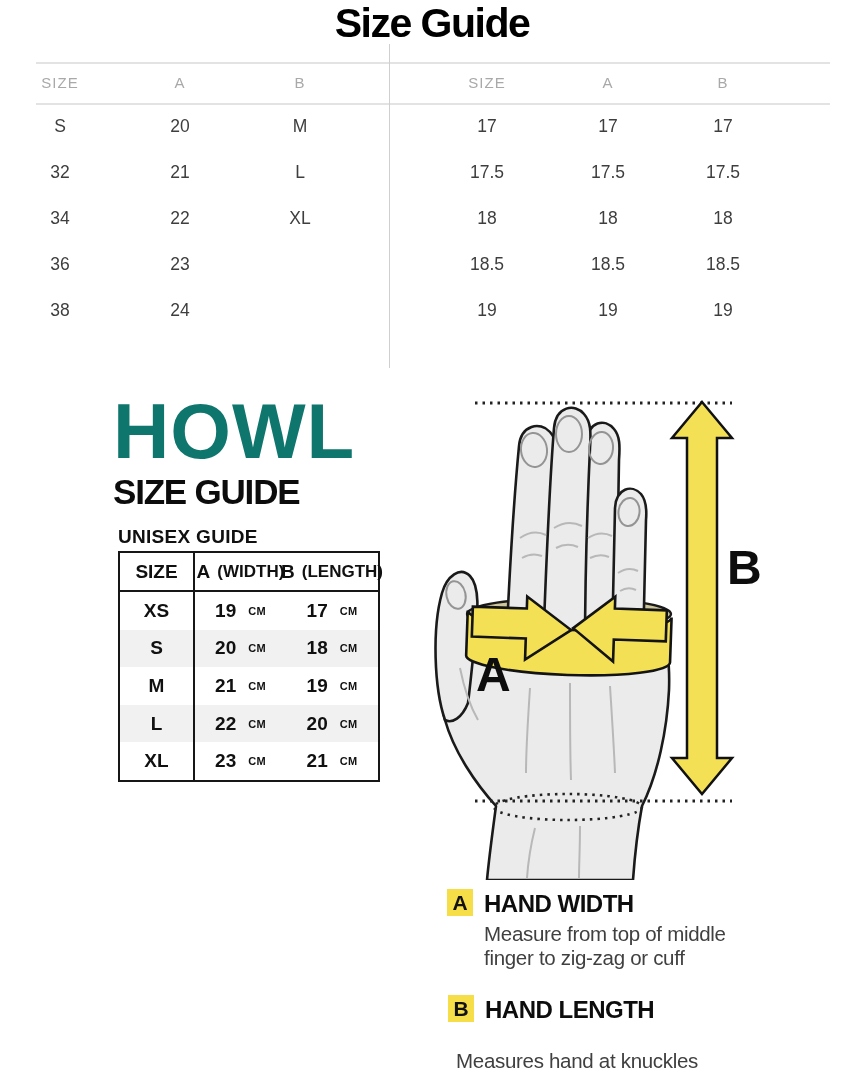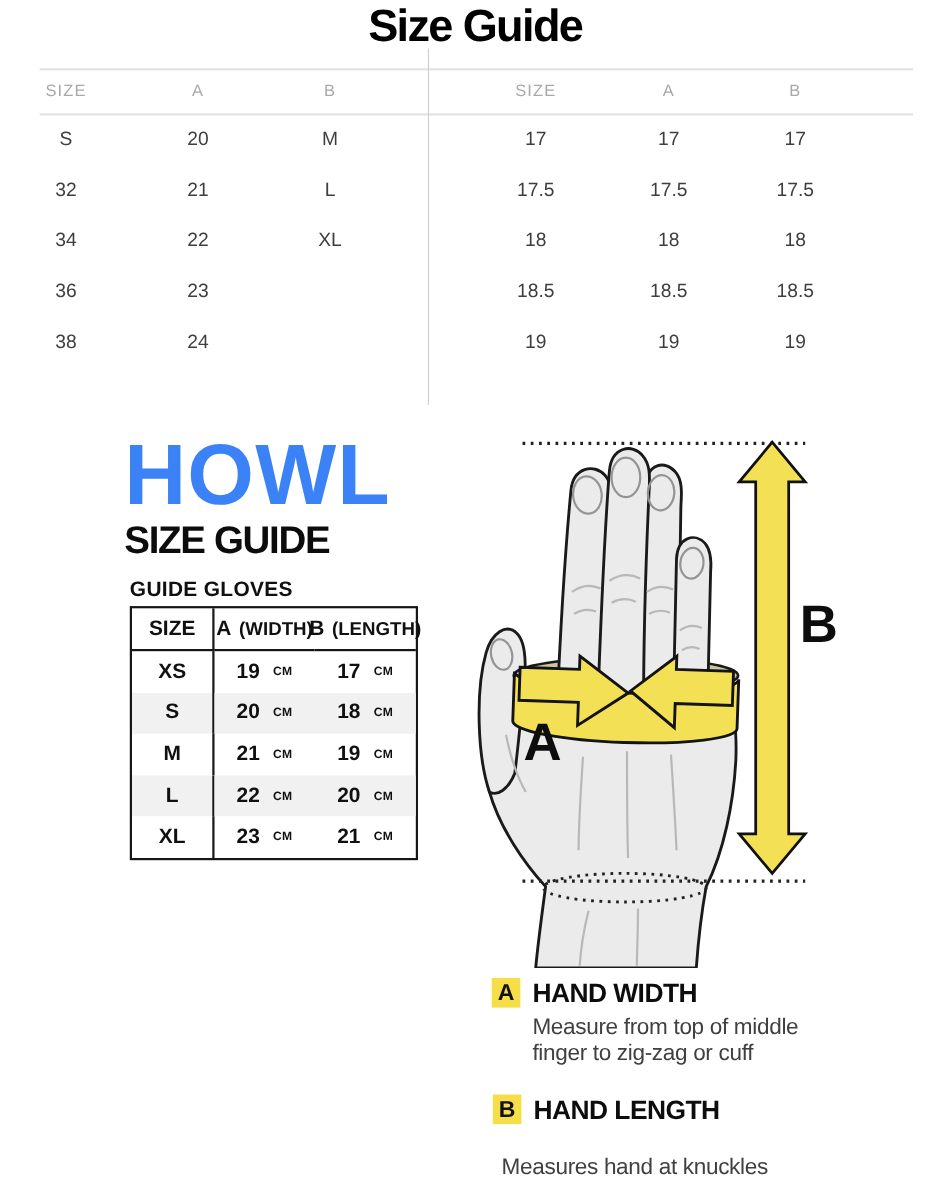--- a/index.html
+++ b/index.html
@@ -15,21 +15,21 @@
   .hline{height:2px;background:#e3e3e3;left:36px;width:794px;}
   .vline{width:1px;background:#cfcfcf;left:389px;top:44px;height:324px;}
   .toptable{display:grid;grid-template-rows:41px repeat(5,46px);}
   #toptable-left{left:20px;top:62px;grid-template-columns:80px 160px 80px;}
   #toptable-right{left:420px;top:62px;grid-template-columns:134px 108px 122px;}
   .toptable div{display:flex;align-items:center;justify-content:center;}
   .thead{color:#a9a9a9;font-size:15px;letter-spacing:1px;}
   .tcell{color:#3e3e3e;font-size:17.5px;}
   
   #brand{left:113px;top:392px;line-height:1;}
-  #brand-logo{font-size:78px;font-weight:bold;color:#3b82f6;letter-spacing:1px;}
+  #brand-logo{font-size:78px;font-weight:bold;color:#0f766e;letter-spacing:1px;}
   #brand-sub{font-size:35px;font-weight:bold;color:#0c0c0c;letter-spacing:-1.2px;margin-top:4px;}
   
   #glove-caption{left:118px;top:526px;font-size:19px;font-weight:600;letter-spacing:.3px;color:#101010;}
   #glove-table{left:118px;top:551px;width:262px;height:231px;border:2px solid #161616;
     box-sizing:border-box;display:grid;grid-template-columns:75px 91px 92px;
     grid-template-rows:39px repeat(5,1fr);font-weight:bold;font-size:19px;color:#101010;}
   #glove-table div{display:flex;align-items:center;justify-content:center;box-sizing:border-box;}
   #glove-table .c1{border-right:2px solid #161616;}
   #glove-table .hd{border-bottom:2px solid #161616;font-size:19px;}
   #glove-table .shade{background:#f1f1f1;}
@@ -99,21 +99,21 @@
     <div class="tcell">19</div>
     <div class="tcell">19</div>
     <div class="tcell">19</div>
   </div>
 
   <div id="brand" class="abs">
     <div id="brand-logo">HOWL</div>
     <div id="brand-sub">SIZE GUIDE</div>
   </div>
 
-  <div id="glove-caption" class="abs">GUIDE GLOVES</div>
+  <div id="glove-caption" class="abs">UNISEX GUIDE</div>
   <div id="glove-table" class="abs">
     <div class="hd c1">SIZE</div>
     <div class="hd">
         <span>A</span>
         <span class="sub">(WIDTH)</span>
       </div>
     <div class="hd">
         <span>B</span>
         <span class="sub">(LENGTH)</span>
       </div>

